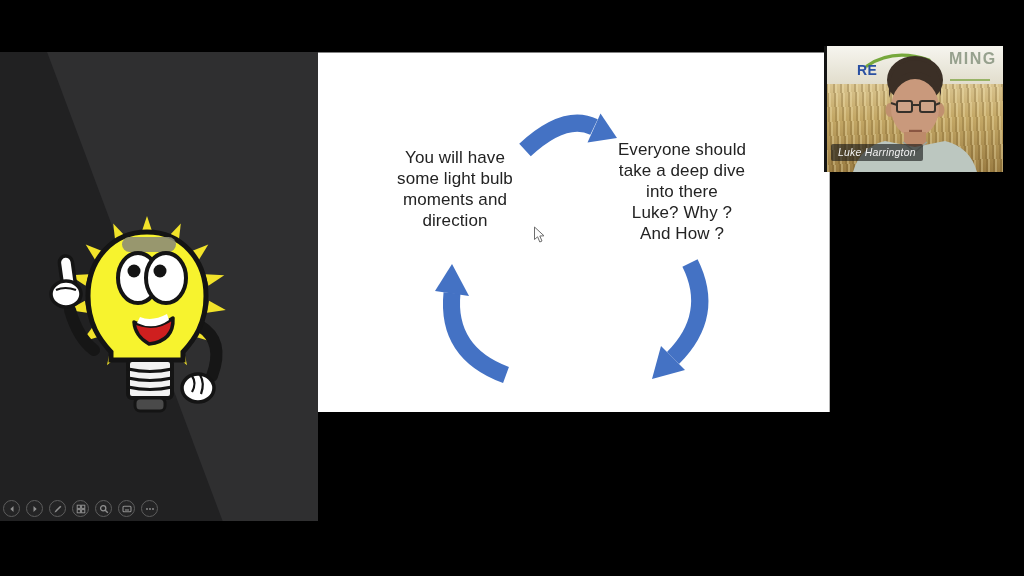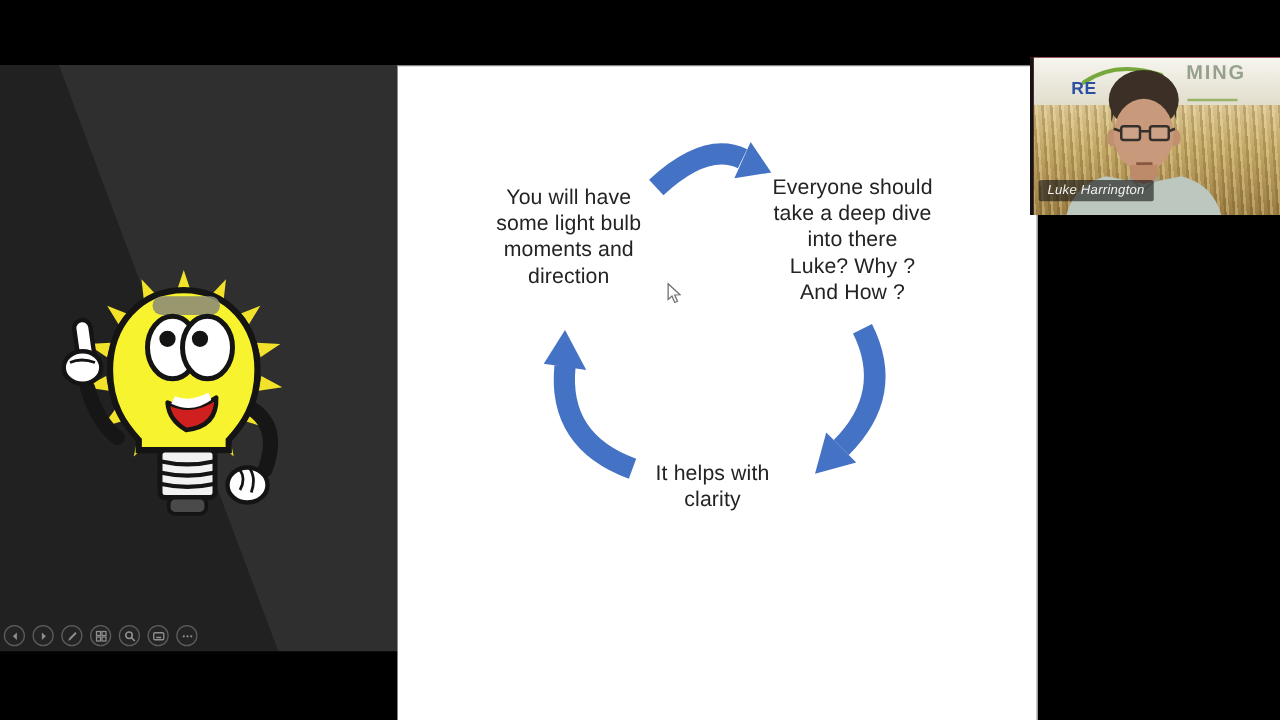--- a/index.html
+++ b/index.html
@@ -16,32 +16,32 @@
   .panel-shade{position:absolute;inset:0;background:#212122;
                clip-path:polygon(0 0,14.8% 0,70% 100%,0 100%);}
 
   
   .toolbar{position:absolute;left:3px;top:448px;display:flex;gap:6px;z-index:6;}
   .tbtn{width:17px;height:17px;border-radius:50%;border:1px solid #5d5d5d;background:rgba(44,44,44,.35);
         padding:0;display:flex;align-items:center;justify-content:center;cursor:pointer;}
   .tbtn svg{display:block;}
 
   
-  .slide{position:absolute;left:318px;top:52px;width:512px;height:524px;background:#fff;z-index:4;
+  .slide{position:absolute;left:318px;top:52px;width:512px;height:360px;background:#fff;z-index:4;
          border-top:1px solid #828282;border-right:1px solid #b5b5b5;}
   .tb{position:absolute;transform:translateX(-50%);text-align:center;white-space:pre-line;
       color:#232323;font-size:17px;line-height:21px;letter-spacing:.1px;}
   .tb-left{left:137px;top:94px;width:170px;}
   .tb-right{left:364px;top:86px;width:180px;}
   .tb-bottom{left:252px;top:315px;width:160px;}
   .arrows{position:absolute;left:0;top:0;}
   .cursor{position:absolute;left:215px;top:173px;z-index:5;}
 
   
-  .webcam{position:absolute;left:824px;top:46px;width:200px;height:126px;background:#ef4444;
+  .webcam{position:absolute;left:824px;top:46px;width:179px;height:126px;background:#ef4444;
           overflow:hidden;z-index:8;border-left:3px solid #141414;}
   .banner{position:absolute;left:0;top:0;width:200px;height:46px;
           background:linear-gradient(#f6f5ef,#ddd8c5);}
   .logo-re{position:absolute;left:30px;top:16px;font-weight:bold;font-size:14px;color:#2a50a2;letter-spacing:.5px;}
   .logo-ming{position:absolute;left:122px;top:4px;font-size:16px;color:#87947f;letter-spacing:1.5px;font-weight:bold;opacity:.85;}
   .logo-sub{position:absolute;left:123px;top:33px;width:40px;height:2px;background:#85a84c;opacity:.8;}
   .swoosh{position:absolute;left:36px;top:4px;}
   .wheat{position:absolute;left:0;top:38px;width:200px;height:88px;
          background:
            repeating-linear-gradient(86deg,rgba(255,243,195,.28) 0 2px,rgba(0,0,0,0) 2px 5px,rgba(90,65,20,.22) 5px 7px),
@@ -186,22 +186,20 @@
 
     <div class="tb tb-left">You will have
 some light bulb
 moments and
 direction</div>
     <div class="tb tb-right">Everyone should
 take a deep dive
 into there
 Luke? Why ?
 And How ?</div>
-    <div class="tb tb-bottom">It helps with
-clarity</div>
 
     <svg class="cursor" width="12" height="18" viewBox="0 0 12 18">
       <path d="M1.5,1 L1.5,13.5 L4.6,10.8 L6.8,16 L9,15 L6.8,10 L11,9.8 Z" fill="#fdfdfd" stroke="#6d6d6d" stroke-width="1"></path>
     </svg>
   </div>
 
   <div class="webcam">
     <div class="banner">
       <svg class="swoosh" width="70" height="18" viewBox="0 0 70 18">
         <path d="M4,16 Q30,-2 66,10" fill="none" stroke="#76a83c" stroke-width="3.2" stroke-linecap="round"></path>

